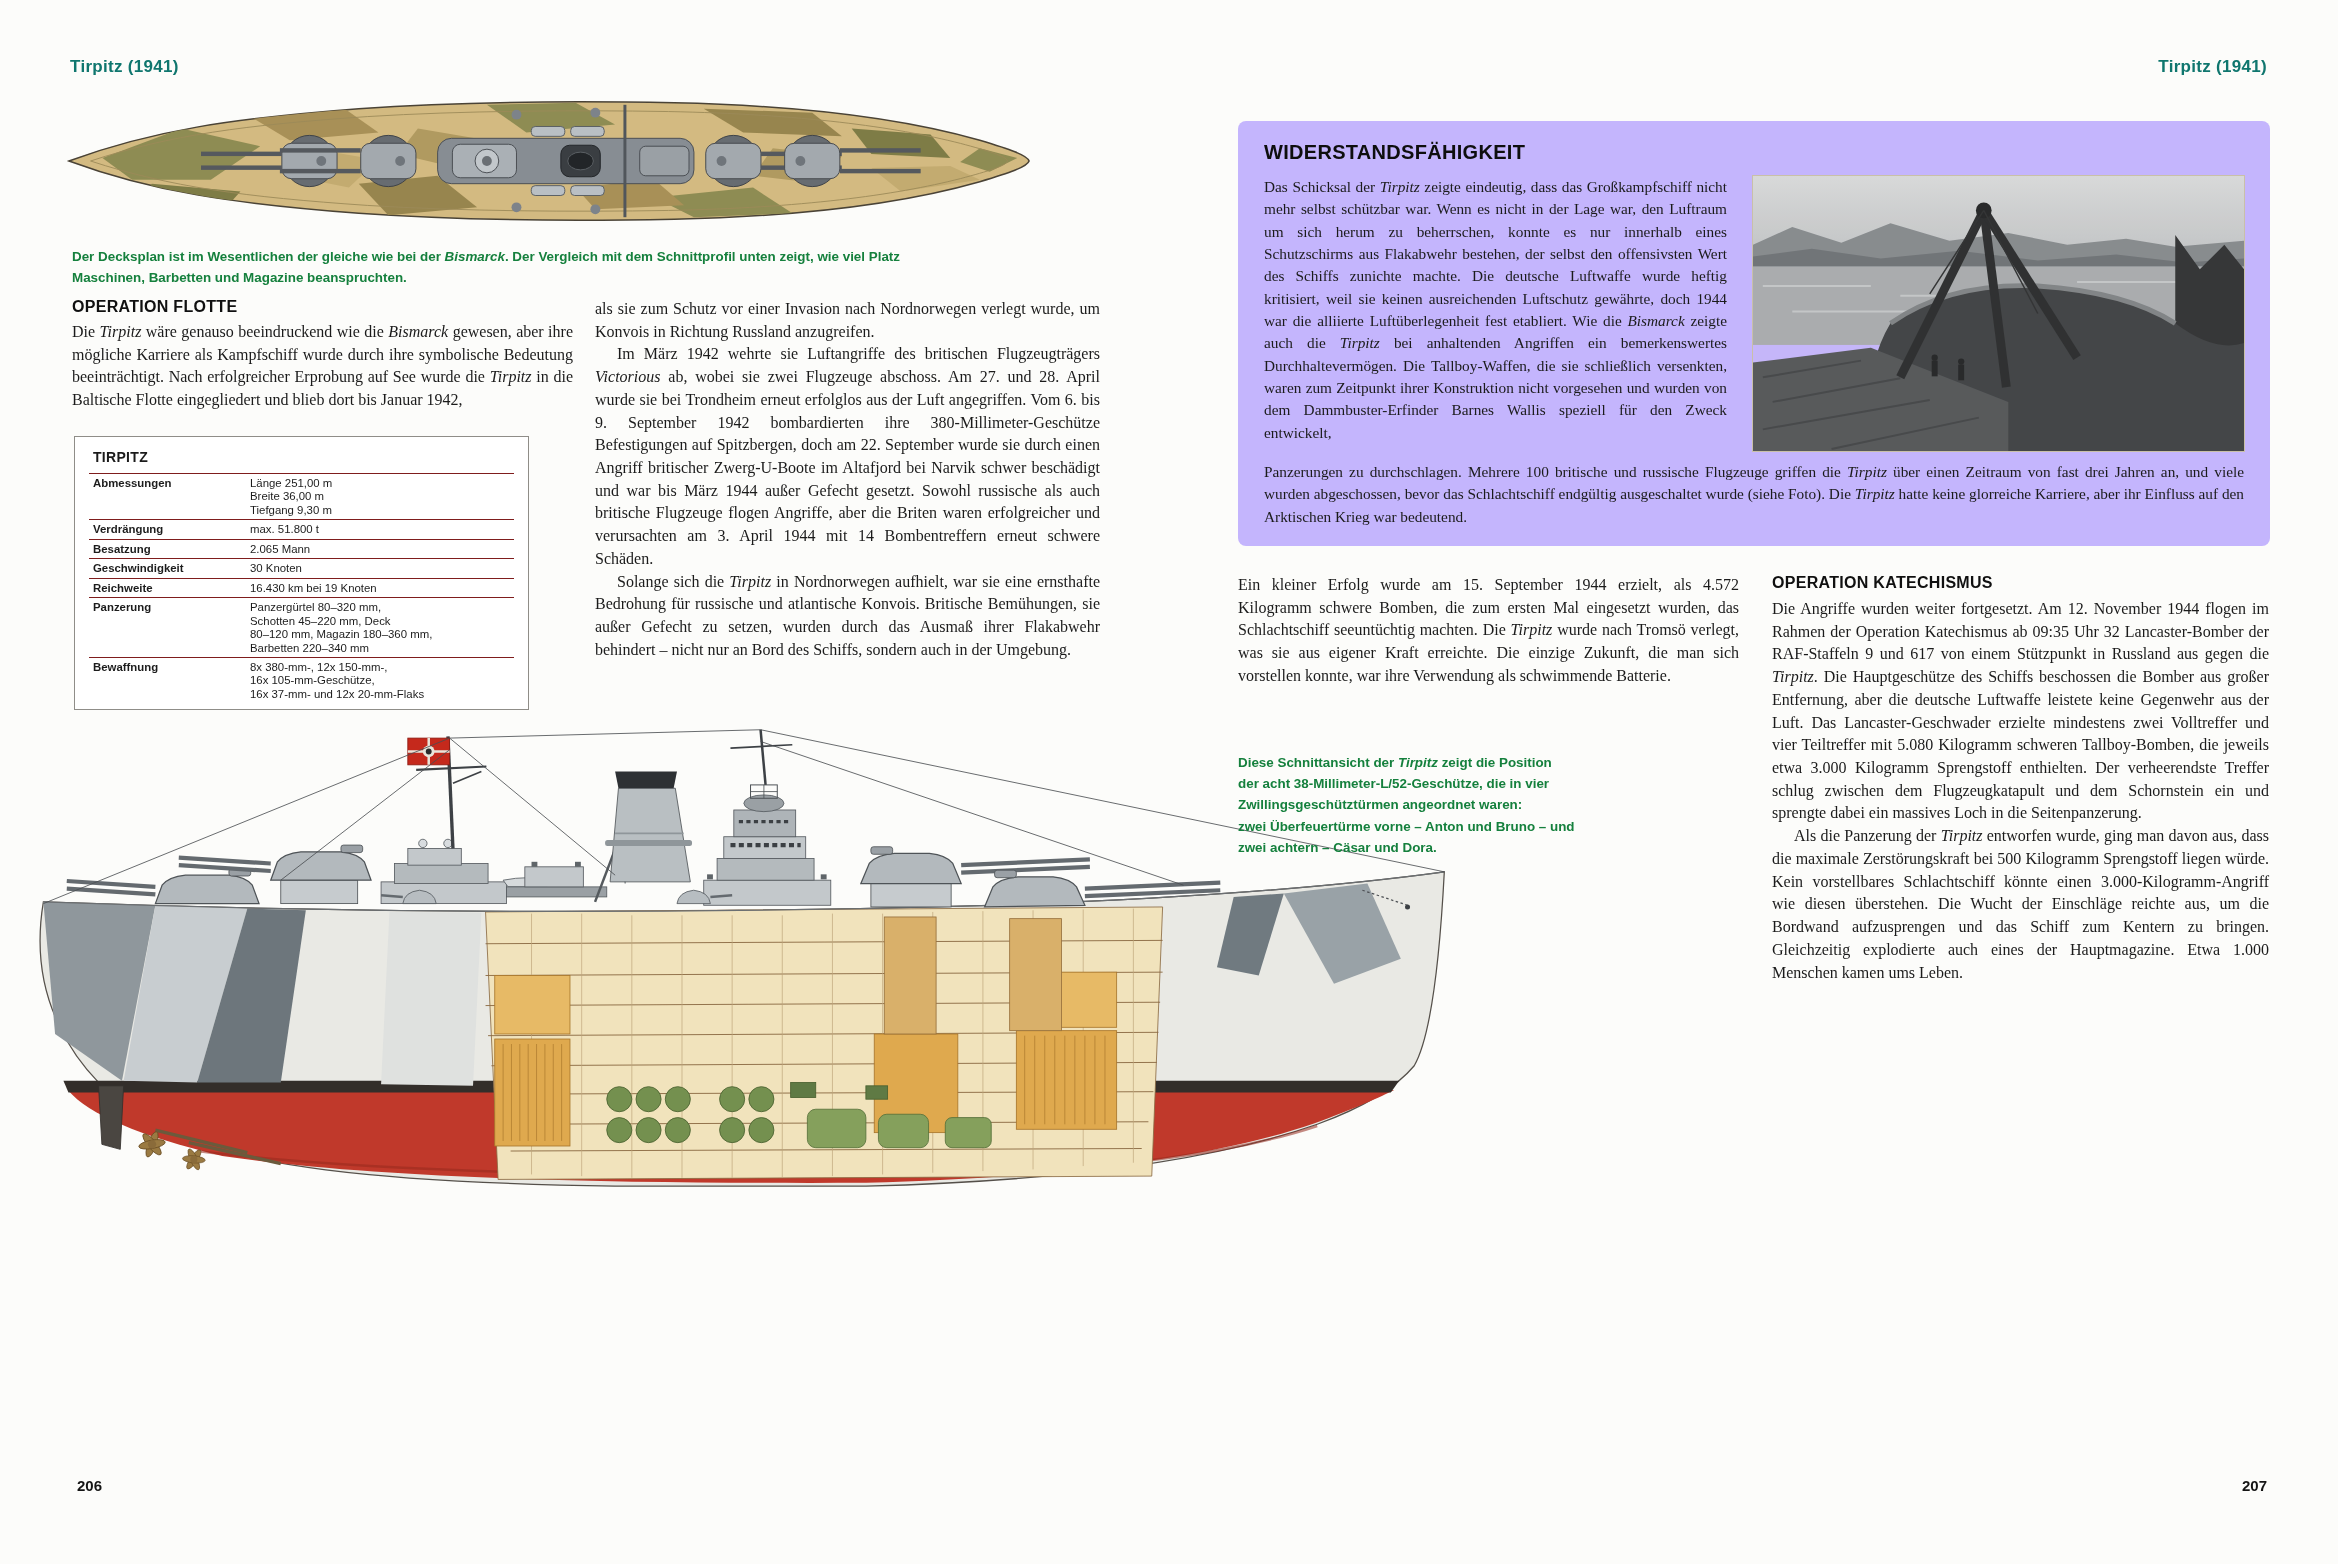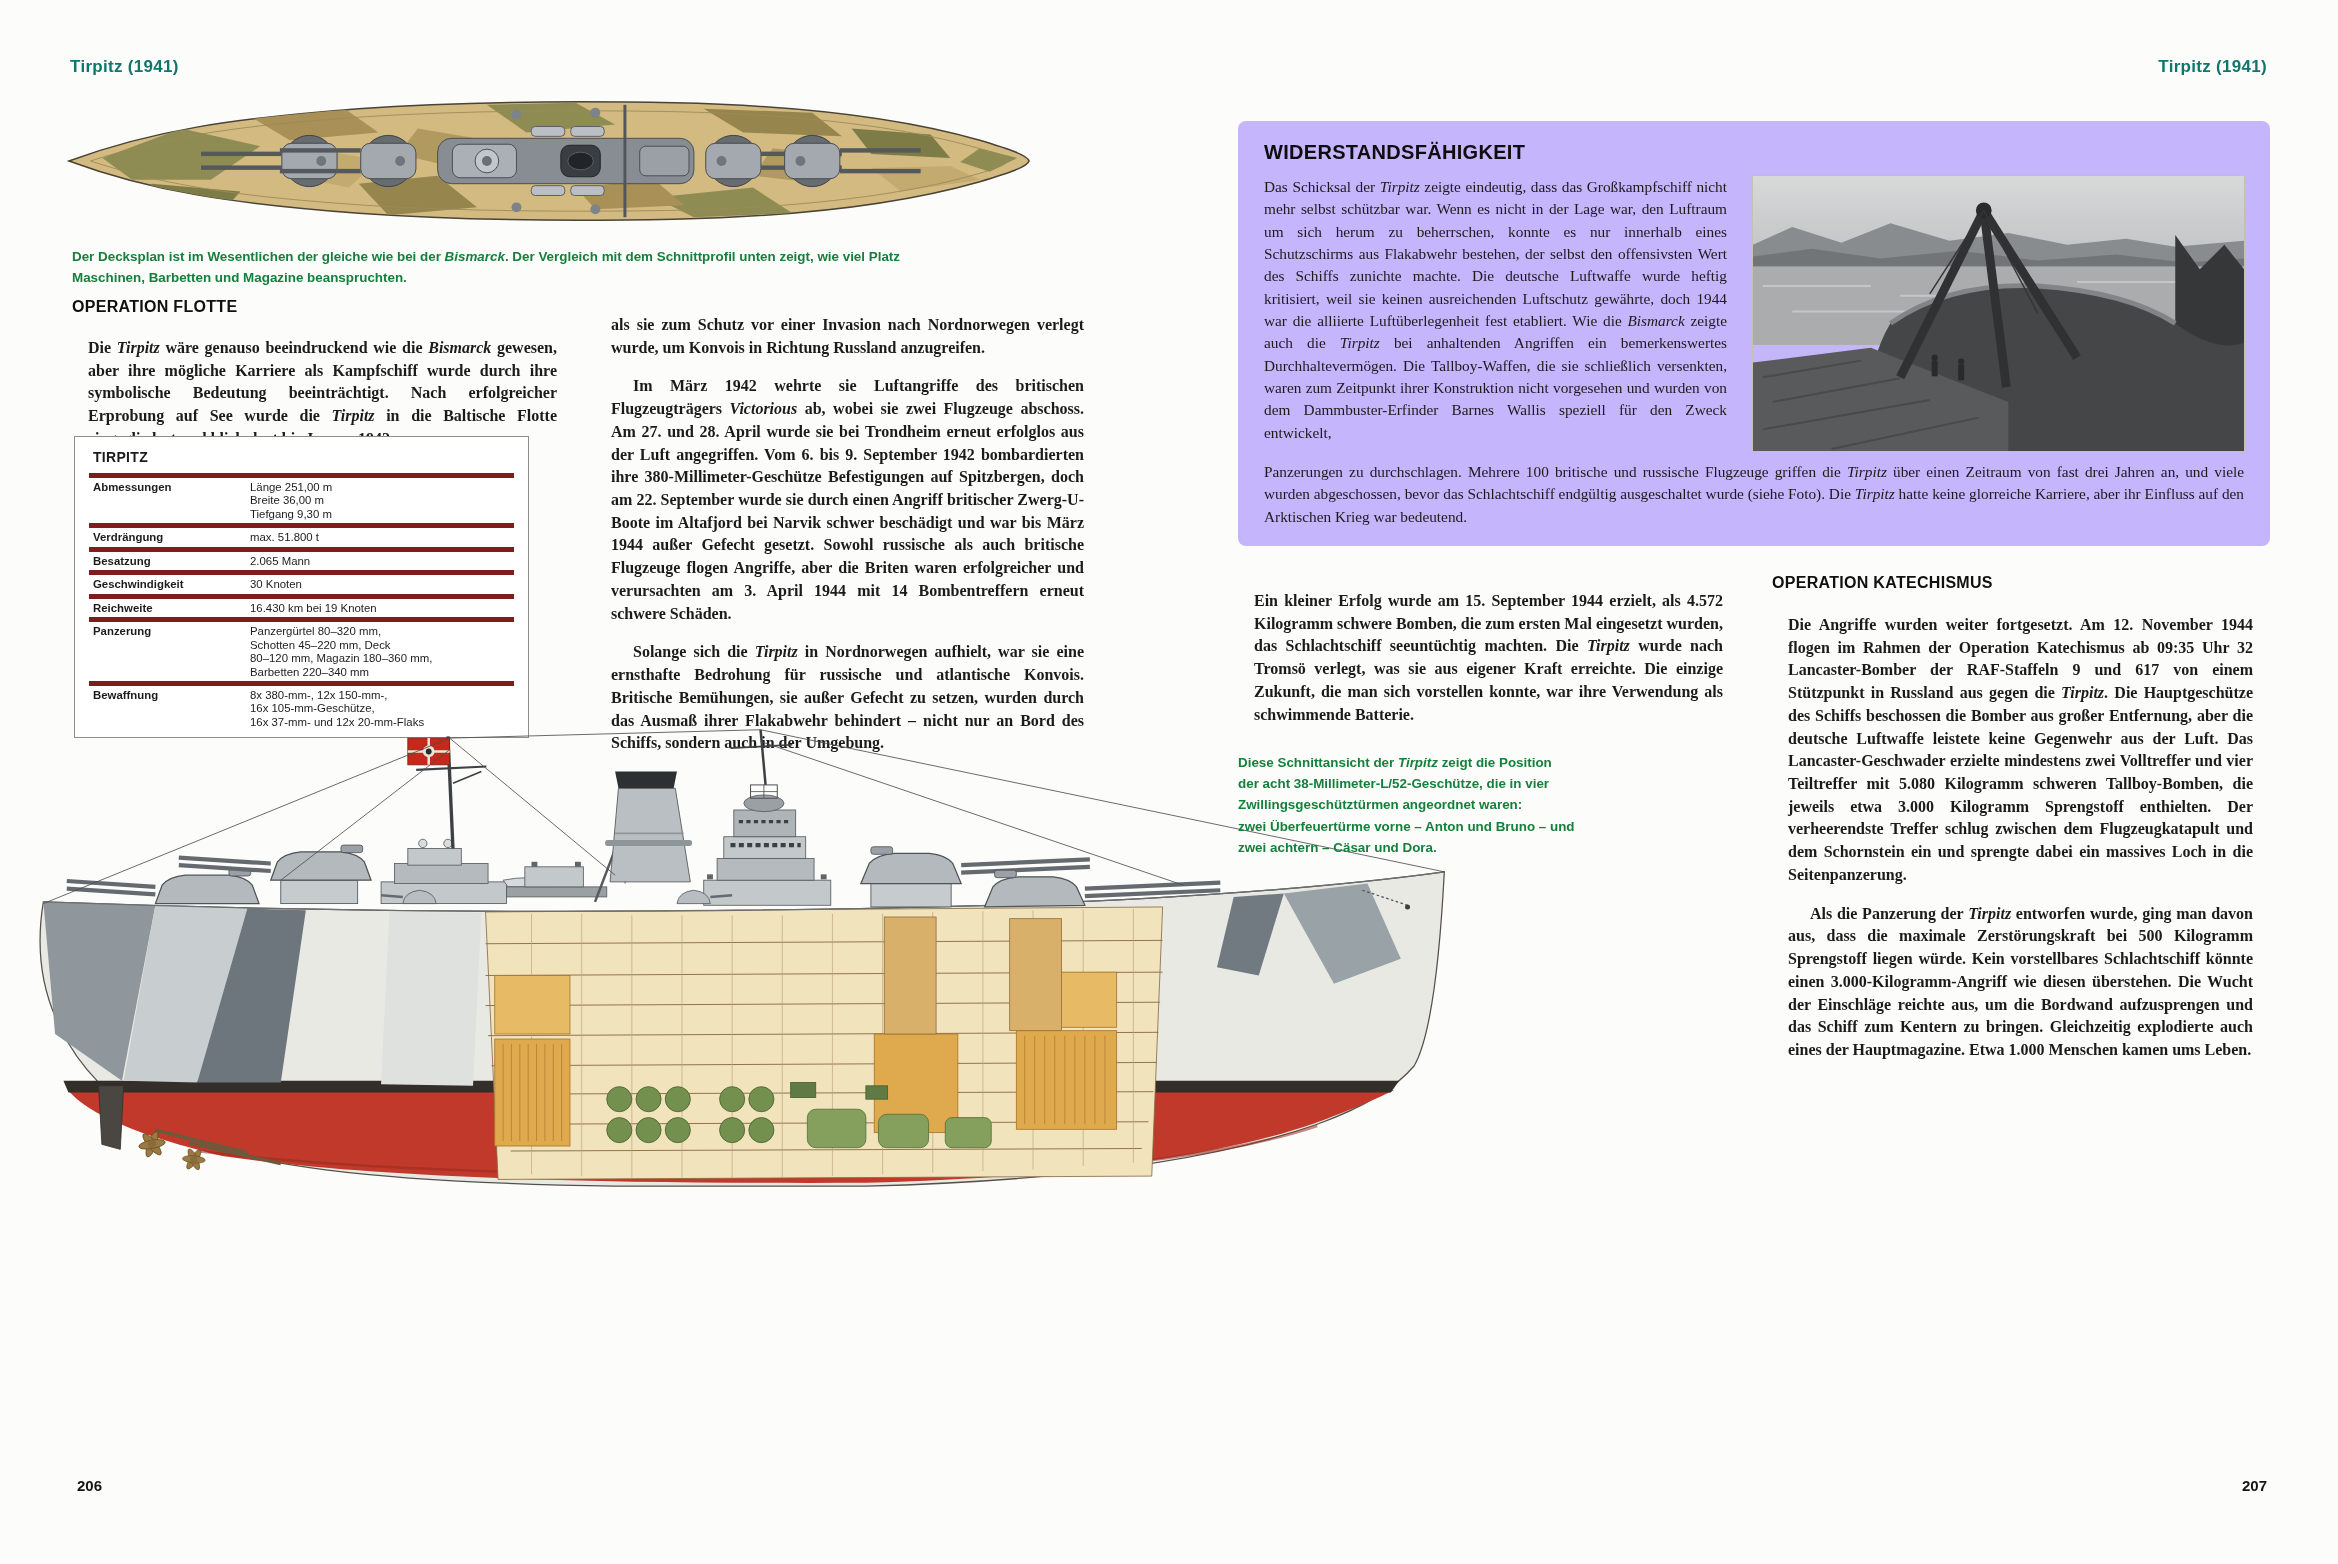--- a/index.html
+++ b/index.html
@@ -19,33 +19,33 @@
   .caption {
     font-family:"Liberation Sans", sans-serif;
     font-weight:bold; font-size:13.4px; line-height:1.58; color:#15803d;
     white-space:pre-line;
   }
   .section-heading {
     font-family:"Liberation Sans", sans-serif;
     font-weight:bold; font-size:16px; color:#101010; letter-spacing:0.3px;
   }
   .body-col { font-size:16px; line-height:1.42; text-align:justify; }
-  .body-col p { margin:16px;font-weight:bold; }
+  .body-col p { margin:0; }
   .body-col p.indent { text-indent:22px; }
   .page-num { font-family:"Liberation Sans", sans-serif; font-weight:bold; font-size:15px; color:#141414; }
 
   
   .spec-box {
     width:455px; background:#ffffff;
     border:1px solid #8f8d88; padding:10px 14px 6px 14px;
   }
   .spec-title { font-family:"Liberation Sans",sans-serif; font-weight:bold; font-size:14px; margin:2px 0 8px 4px; letter-spacing:0.3px; }
   .spec-row {
     display:grid; grid-template-columns:147px 1fr; gap:0 10px;
-    padding:3px 4px 2px 4px; border-top:5px solid #7f1d1d;
+    padding:3px 4px 2px 4px; border-top:1px solid #7f1d1d;
     font-family:"Liberation Sans",sans-serif; font-size:11.4px; line-height:1.18; color:#1c1c1c;
   }
   .spec-label { font-weight:bold; }
   .spec-value { white-space:pre-line; }
 
   
   .info-box {
     width:1032px; background:#c4b5fd; border-radius:8px;
     padding:20px 26px 18px 26px;
   }

